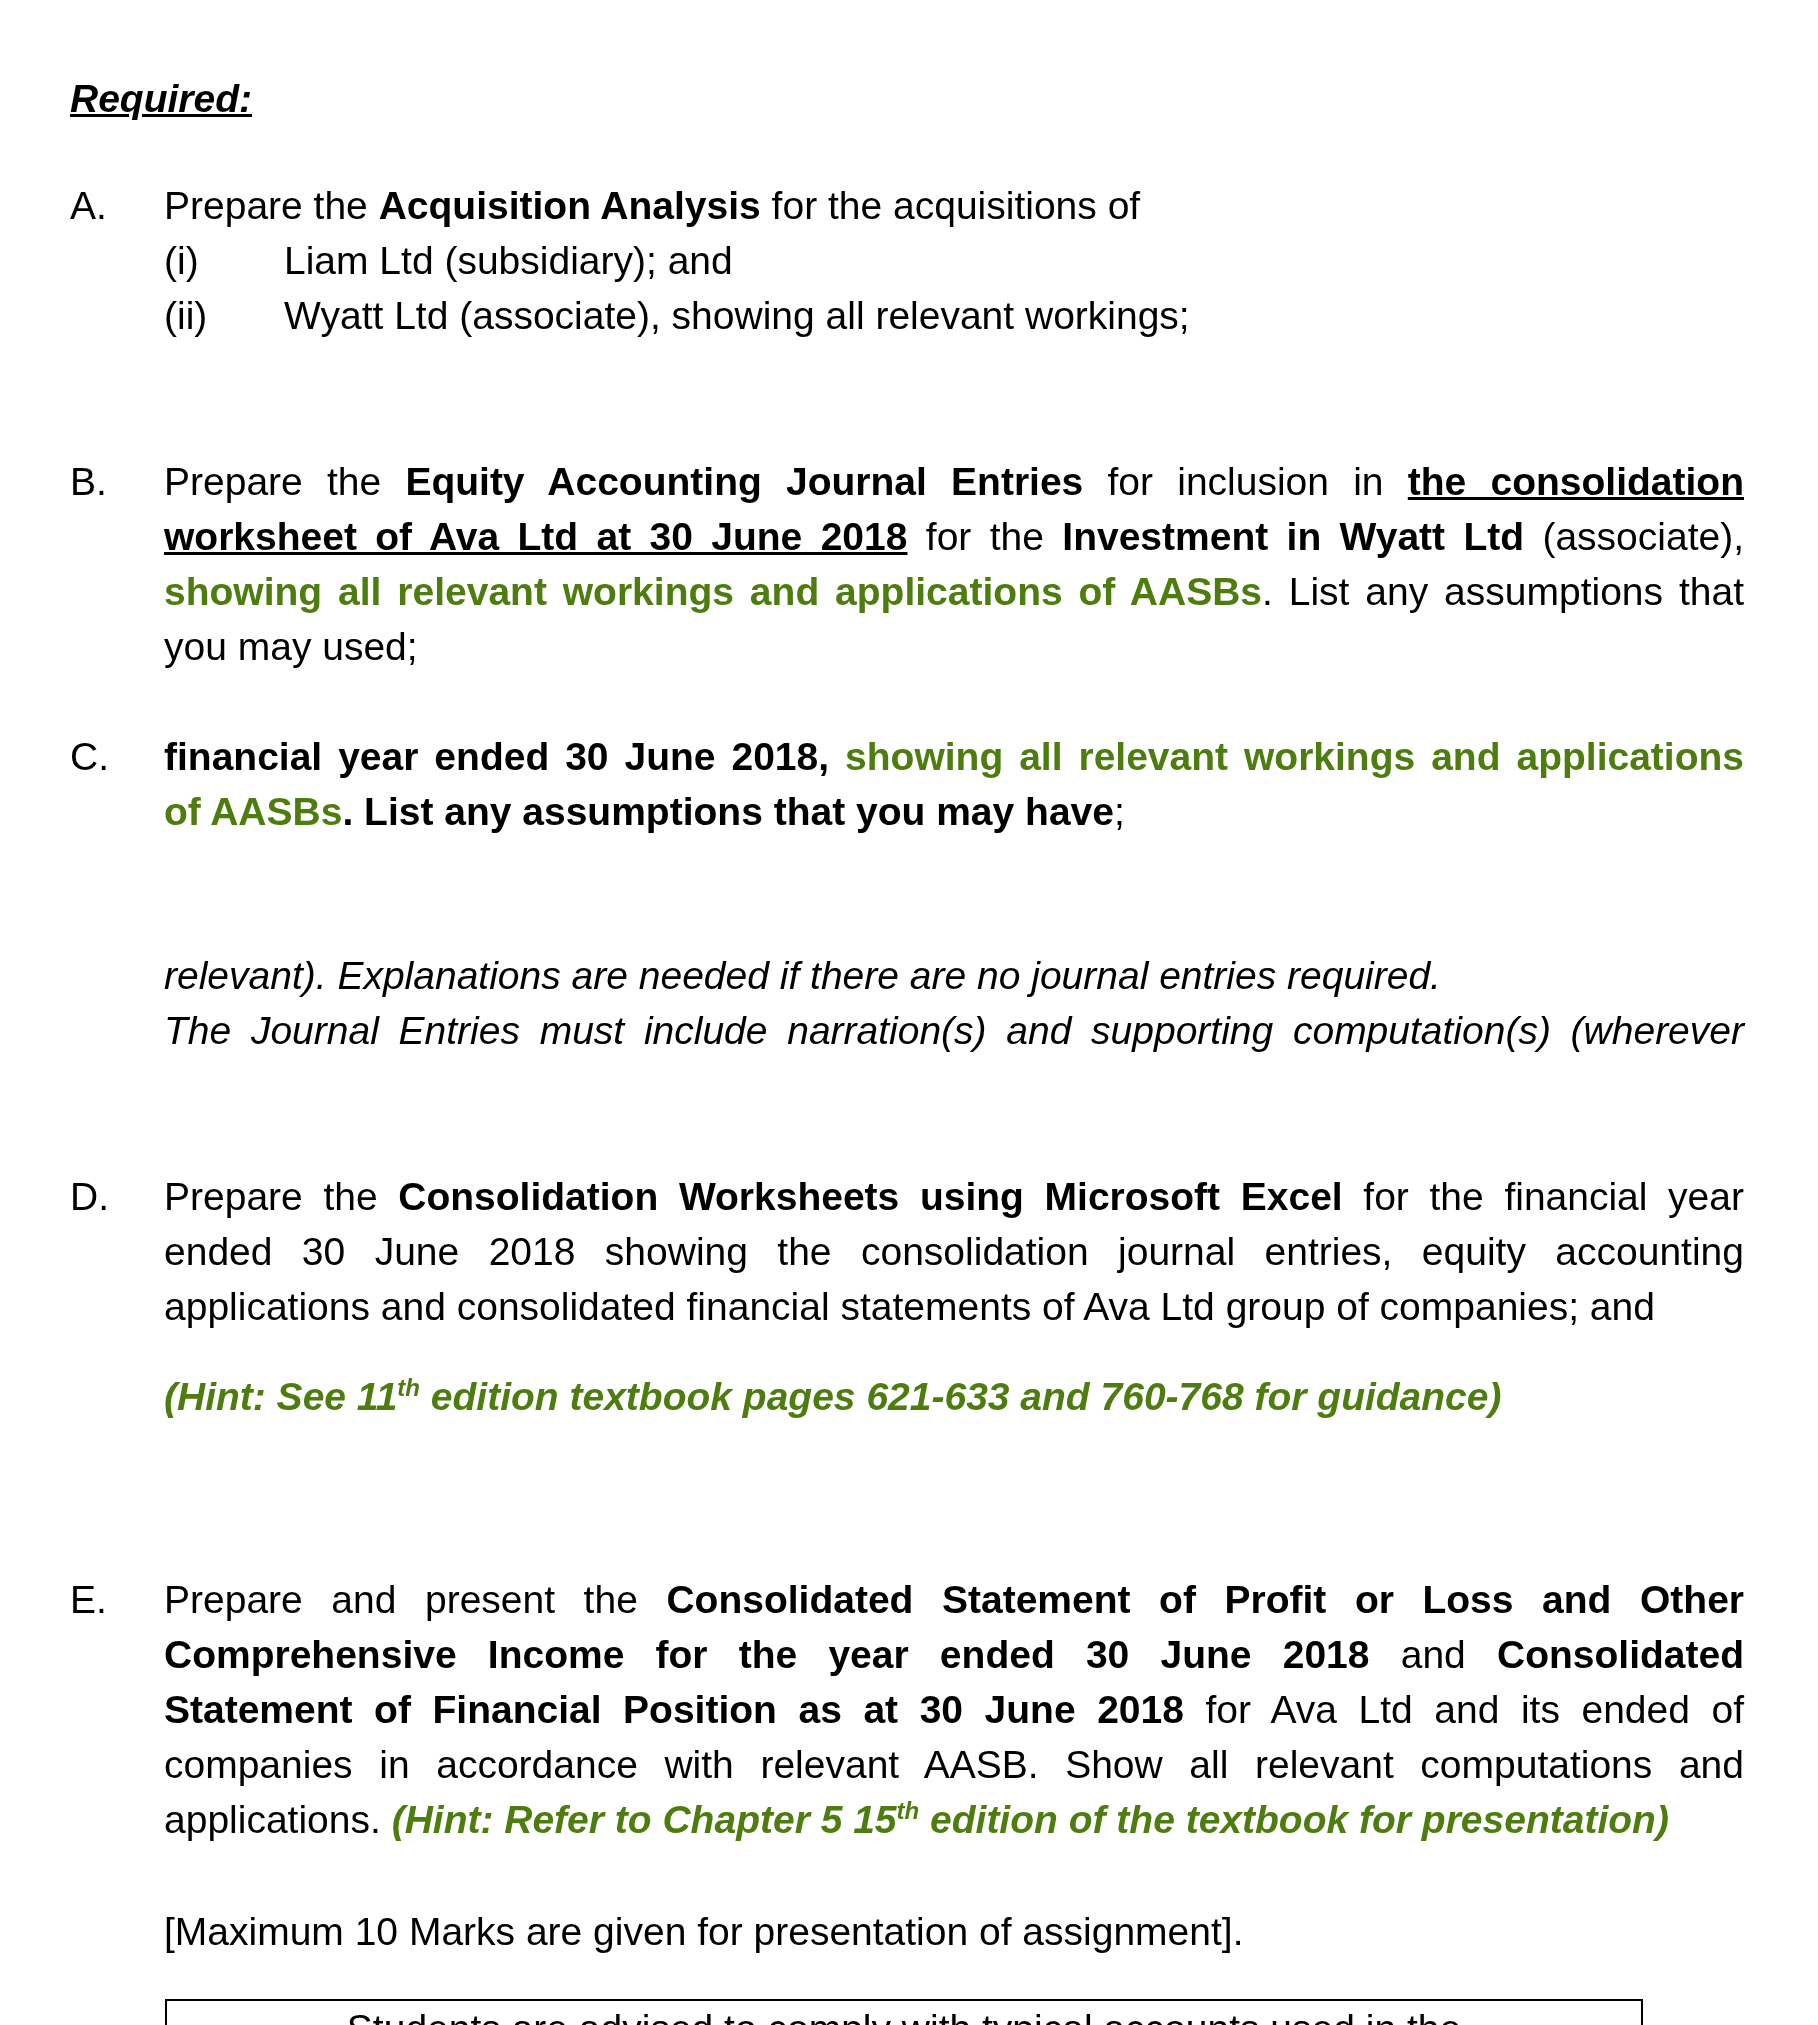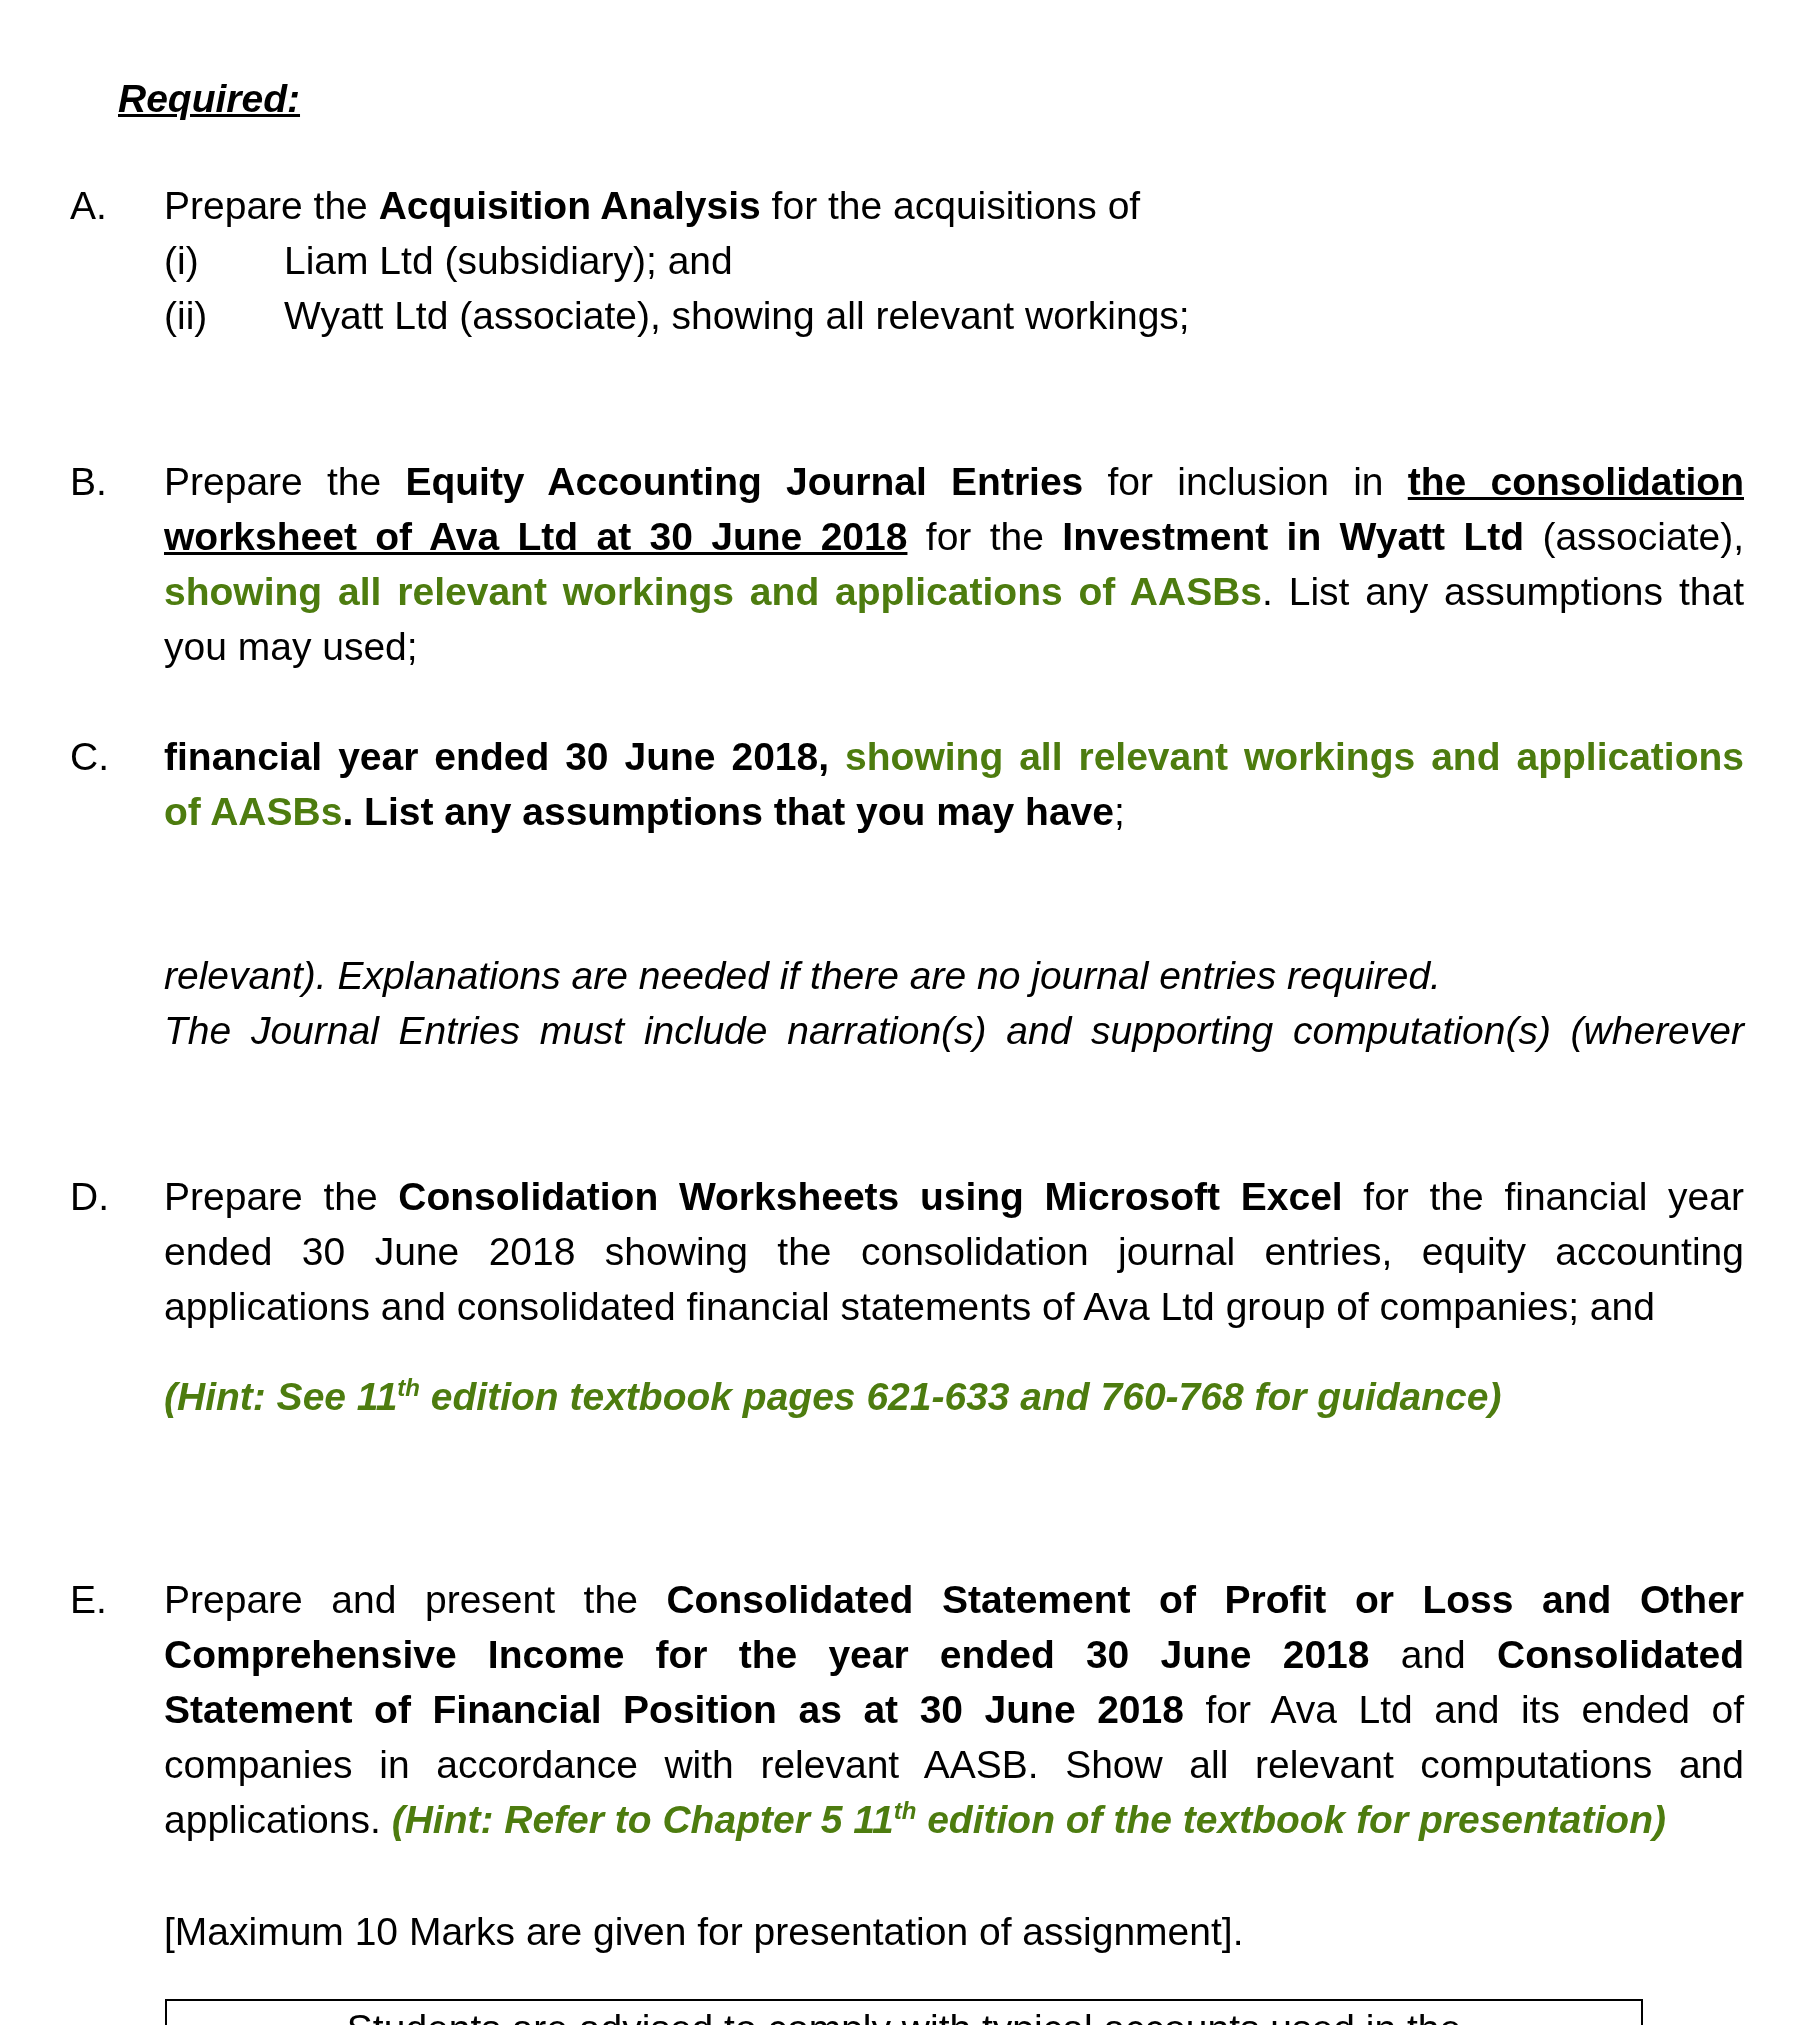--- a/index.html
+++ b/index.html
@@ -1,18 +1,18 @@
 <!DOCTYPE html>
 <html style="font-size:6.5px"><head>
 <meta charset="utf-8">
 <style>
   html,body{margin:0;padding:0;background:#fff;}
   body{width:1819px;height:2414px;position:relative;overflow:hidden;
        font-family:"Liberation Sans",sans-serif;color:#000;font-size:39px;line-height:55px;}
-  .abs{position:absolute;margin-left:48px;}
+  .abs{position:absolute;}
   .req{left:70px;top:71px;font-weight:bold;font-style:italic;text-decoration:underline;}
   .letter{position:absolute;left:70px;}
   .para{position:absolute;left:164px;width:1580px;text-align:justify;}
   .line{display:block;white-space:nowrap;}
   .just{text-align-last:justify;}
   .b{font-weight:bold;}
   .u{text-decoration:underline;}
   .purple{color:#4d7c0f;}
   .red{color:#4d7c0f;font-weight:bold;font-style:italic;}
   .it{font-style:italic;}
@@ -71,21 +71,21 @@
   </div>
 </div>
 
 <div>
   <div class="letter" style="top:1572px">E.</div>
   <div class="para" style="top:1572px">
     <span class="line just"><span>Prepare and present the </span><span class="b">Consolidated Statement of Profit or Loss and Other</span></span>
     <span class="line just"><span class="b">Comprehensive Income for the year ended 30 June 2018</span><span> and </span><span class="b">Consolidated</span></span>
     <span class="line just"><span class="b">Statement of Financial Position as at 30 June 2018</span><span> for Ava Ltd and its ended of</span></span>
     <span class="line just">companies in accordance with relevant AASB. Show all relevant computations and</span>
-    <span class="line"><span>applications. </span><span class="red"><span>(Hint: Refer to Chapter 5 11</span><sup>th</sup><span> edition of the textbook for presentation)</span></span></span>
+    <span class="line"><span>applications. </span><span class="red"><span>(Hint: Refer to Chapter 5 15</span><sup>th</sup><span> edition of the textbook for presentation)</span></span></span>
   </div>
   <div class="para" style="top:1904px">[Maximum 10 Marks are given for presentation of assignment].</div>
 </div>
 
 <div class="box">
   <span class="ln">Students are advised to comply with typical accounts used in the</span>
 
 </div>
 
 

